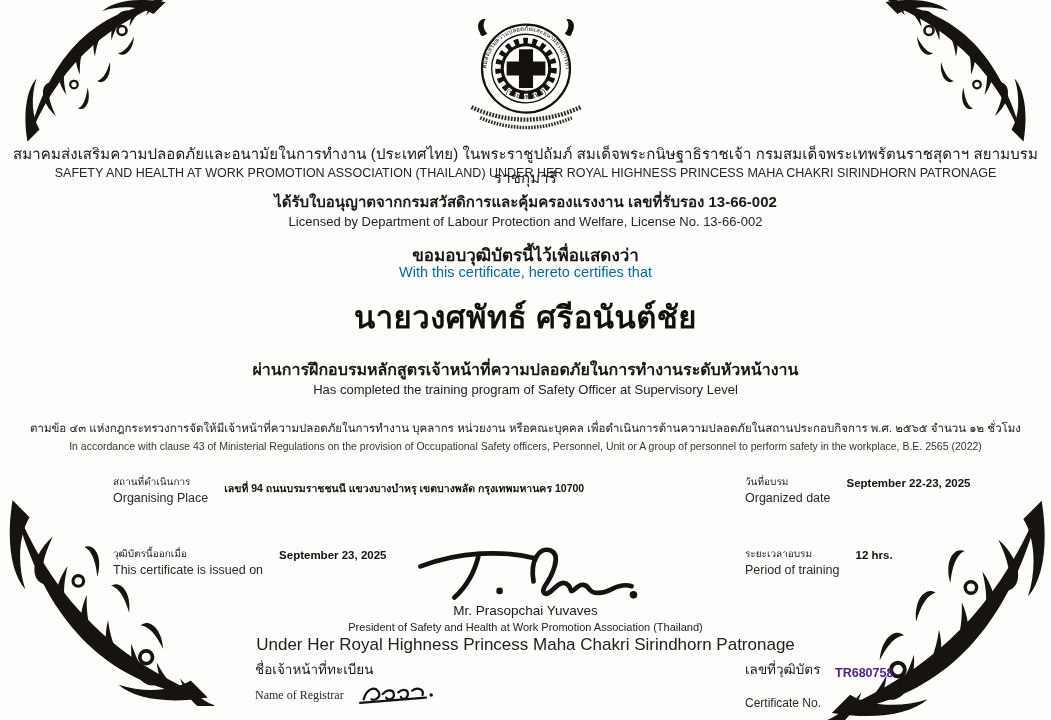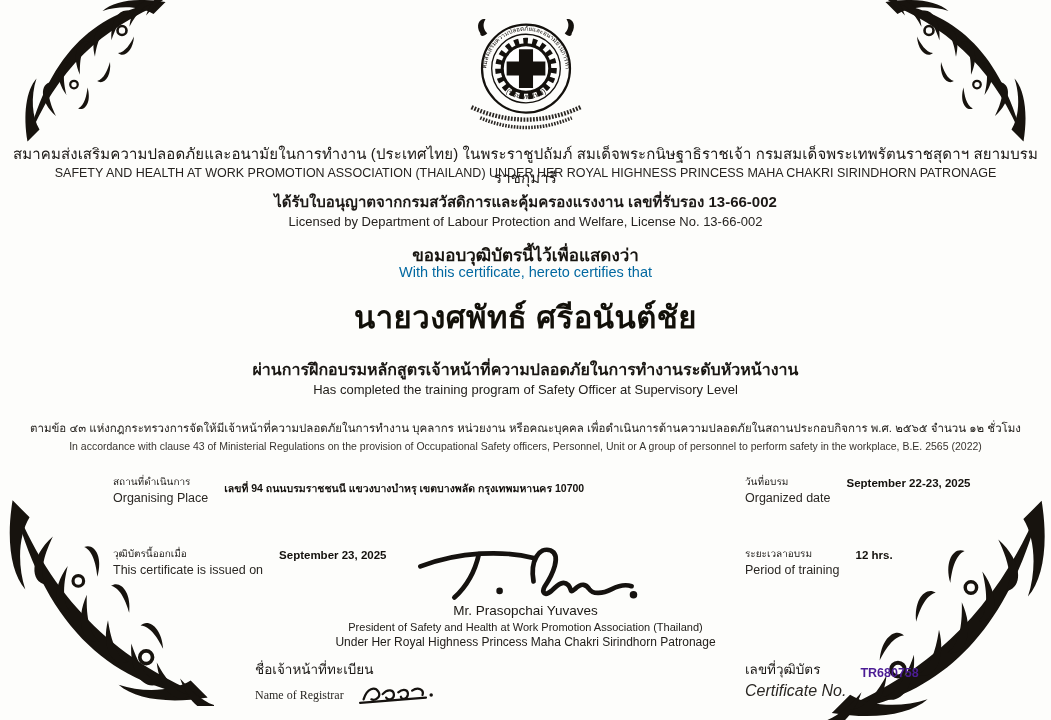--- a/index.html
+++ b/index.html
@@ -26,29 +26,29 @@
   
   .field{position:absolute;display:flex;gap:16px;align-items:flex-start;}
   .flabels .th{font-size:10px;color:#1c1916;}
   .flabels .en{font-size:12.5px;color:#2a2723;margin-top:2px;}
   .fvalue{font-size:11.5px;font-weight:700;color:#14110d;padding-top:3px;white-space:nowrap;}
   .fvalue .line2{margin-top:3px;font-size:10.5px;}
   
   .sig-block{left:0;right:0;text-align:center;}
   .signer-name{top:603px;font-size:13.5px;color:#1b1814;}
   .signer-title1{top:621px;font-size:11px;color:#23201c;}
-  .signer-title2{top:635px;font-size:12px;color:#23201c;}
+  .signer-title2{top:635px;font-size:17px;color:#23201c;}
   
   .registrar{left:255px;top:658px;font-family:Liberation Serif, serif;}
   .registrar .th{font-size:13.5px;color:#1c1916;}
   .registrar .row{display:flex;align-items:center;gap:10px;margin-top:2px;}
   .registrar .en{font-size:12px;color:#2a2723;}
   .certno{left:745px;top:658px;display:flex;gap:14px;}
   .certno .th{font-size:13.5px;color:#1c1916;}
-  .certno .en{font-size:16px;color:#2a2723;margin-top:2px;font-style:italic;}
+  .certno .en{font-size:12px;color:#2a2723;margin-top:16px;}
   .certno .val{font-size:12.5px;font-weight:700;color:#4c1d95;padding-top:8px;}
   
   .orn{position:absolute;pointer-events:none;}
   .orn-tl{left:20px;top:-4px;width:150px;height:150px;}
   .orn-tr{right:20px;top:-4px;width:150px;height:150px;transform:scaleX(-1);}
   .orn-bl{left:2px;bottom:14px;width:212px;height:212px;transform:scaleY(-1);}
   .orn-br{right:-2px;bottom:-2px;width:228px;height:228px;transform:scale(-1,-1);}
   .logo{left:50%;transform:translateX(-50%);top:14px;width:220px;height:132px;}
   .main-sig{left:50%;transform:translateX(-50%);top:540px;width:230px;height:66px;}
 </style>

